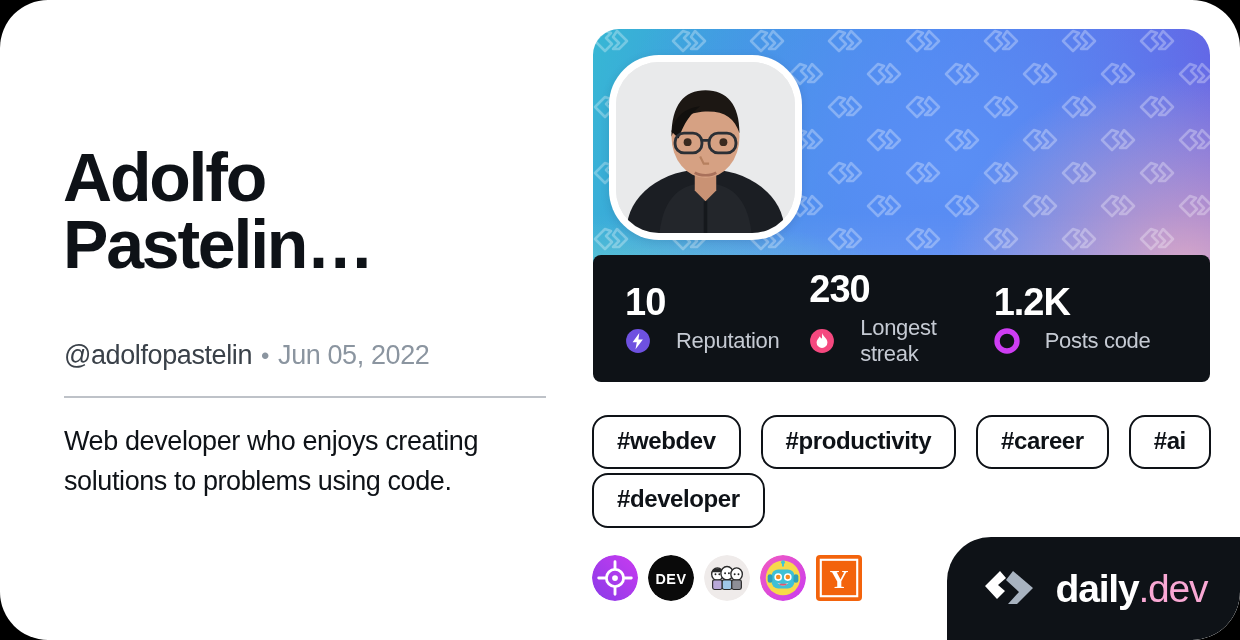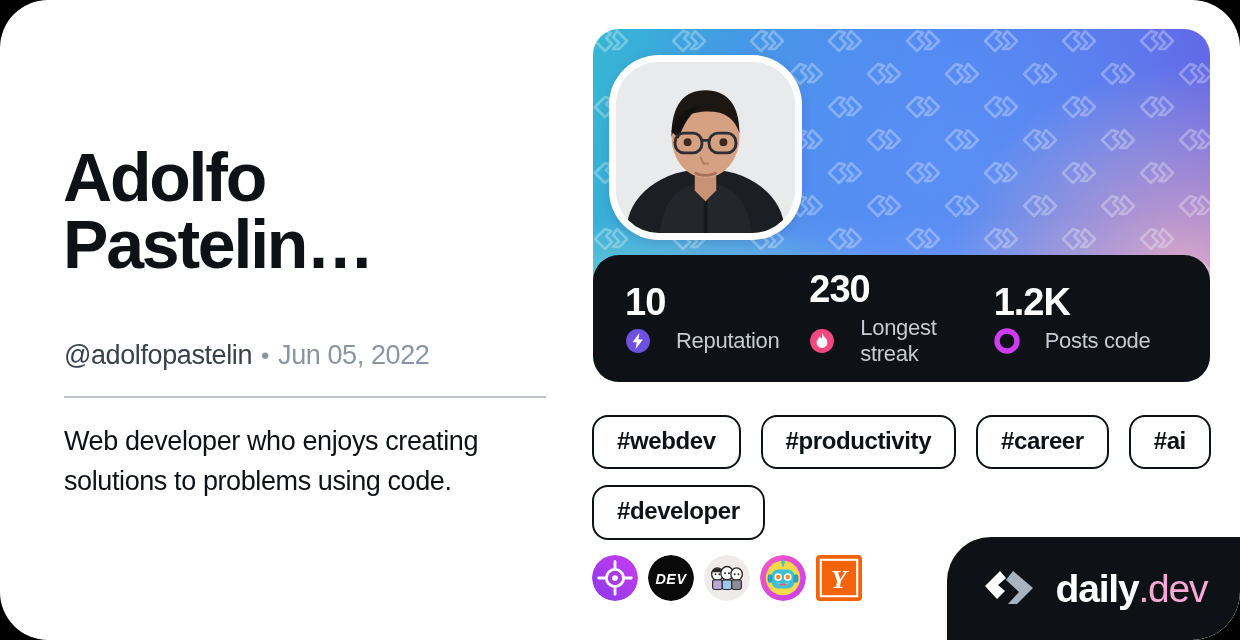--- a/index.html
+++ b/index.html
@@ -109,21 +109,21 @@
     position: relative;
   }
   #avatar-photo svg { display:block; width:100%; height:100%; }
 
   
   #stats {
     position: absolute;
     left: 593px; top: 255px;
     width: 617px; height: 127px;
     background: #0E1217;
-    border-radius: 26px;
+    border-radius: 8px;
     display: flex;
     align-items: center;
     padding: 0 32px;
   }
   .stat { width: 33.33%; }
   .stat-value {
     font-size: 38px;
     font-weight: 700;
     color: #ffffff;
     letter-spacing: -1px;
@@ -140,21 +140,21 @@
   }
   .stat-icon { width: 26px; height: 26px; flex: 0 0 26px; }
 
   
   #tags {
     position: absolute;
     left: 592px; top: 415px;
     width: 620px;
     display: flex;
     flex-wrap: wrap;
-    gap: 16px 20px;
+    gap: 4px 20px;
   }
   .tag {
     border: 2px solid #0E1217;
     border-radius: 16px;
     padding: 11px 23px 13px;
     font-size: 24px;
     font-weight: 700;
     color: #0E1217;
     letter-spacing: -0.4px;
     background: #fff;
@@ -168,21 +168,20 @@
     display: flex;
     align-items: center;
     gap: 10px;
   }
   .source {
     width: 46px; height: 46px;
     border-radius: 50%;
     overflow: hidden;
     position: relative;
     flex: 0 0 46px;
-    font-style: italic;
   }
   .source.square { border-radius: 4px; }
   .source svg { display: block; width: 100%; height: 100%; }
 
   
   #logo-badge {
     position: absolute;
     right: 0; bottom: 0;
     width: 293px; height: 103px;
     background: #0E1217;

